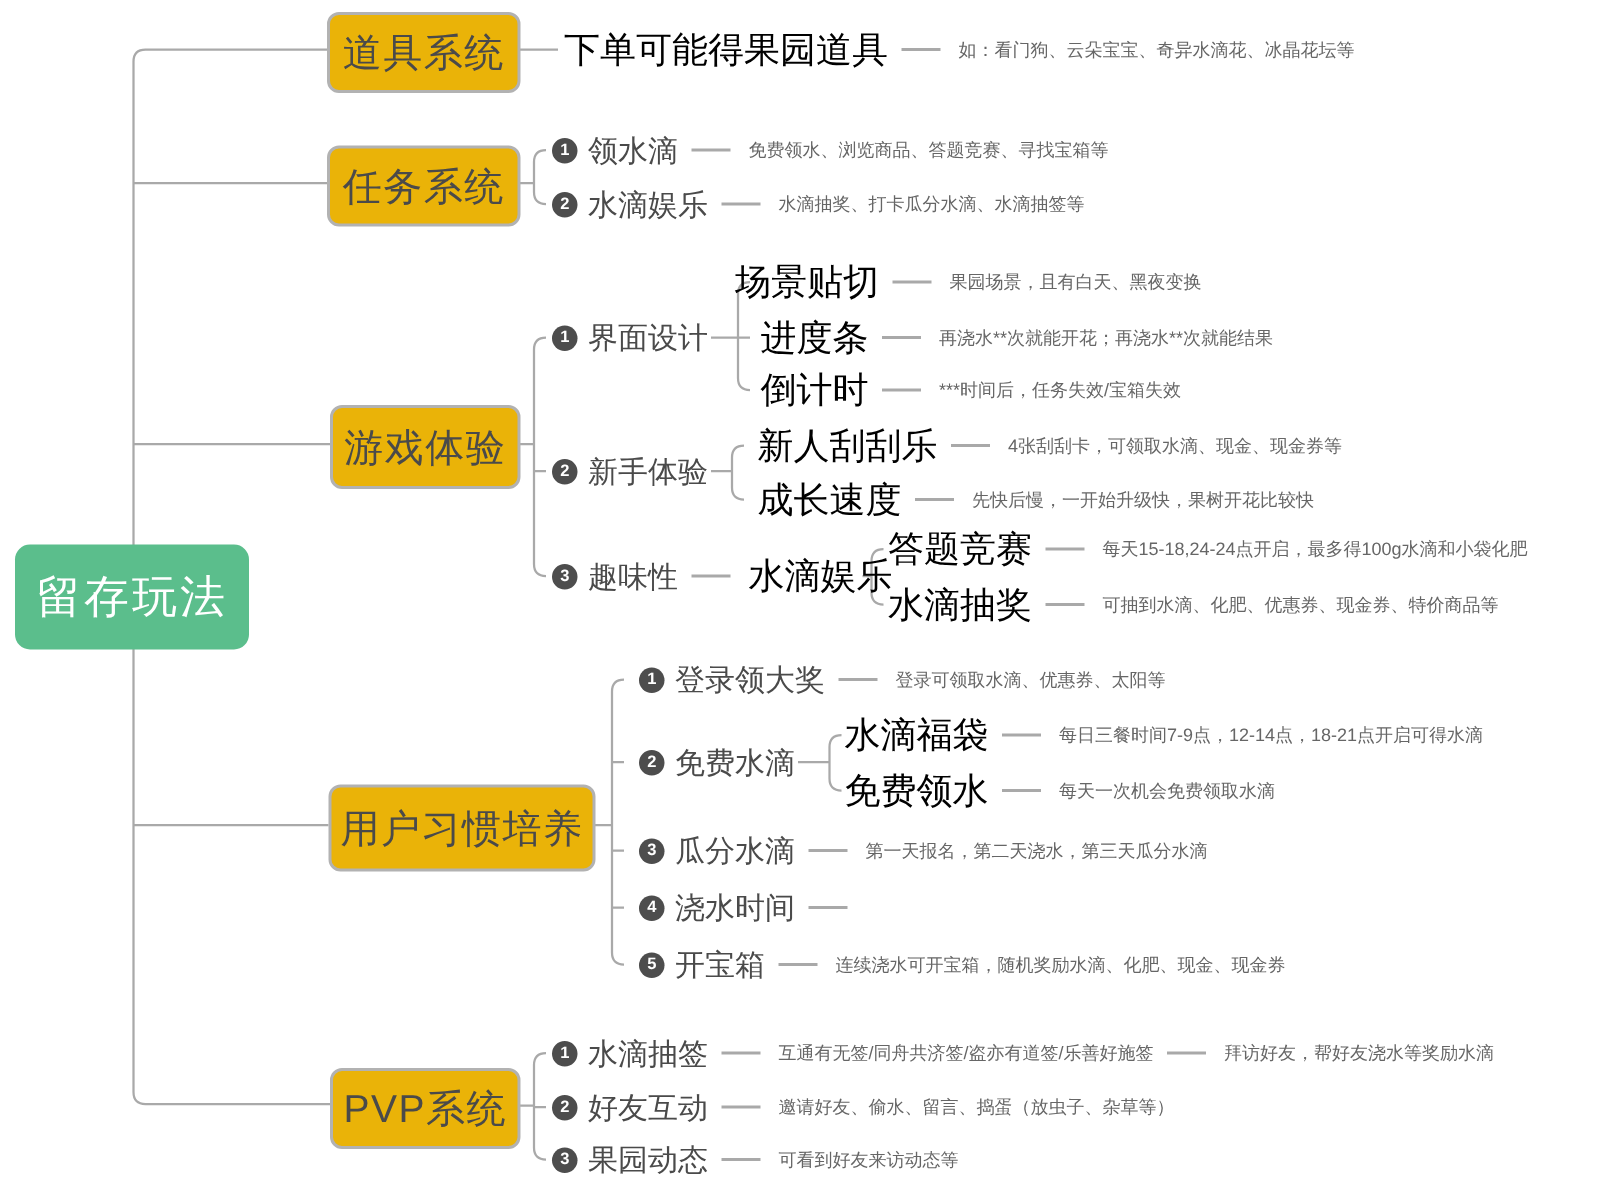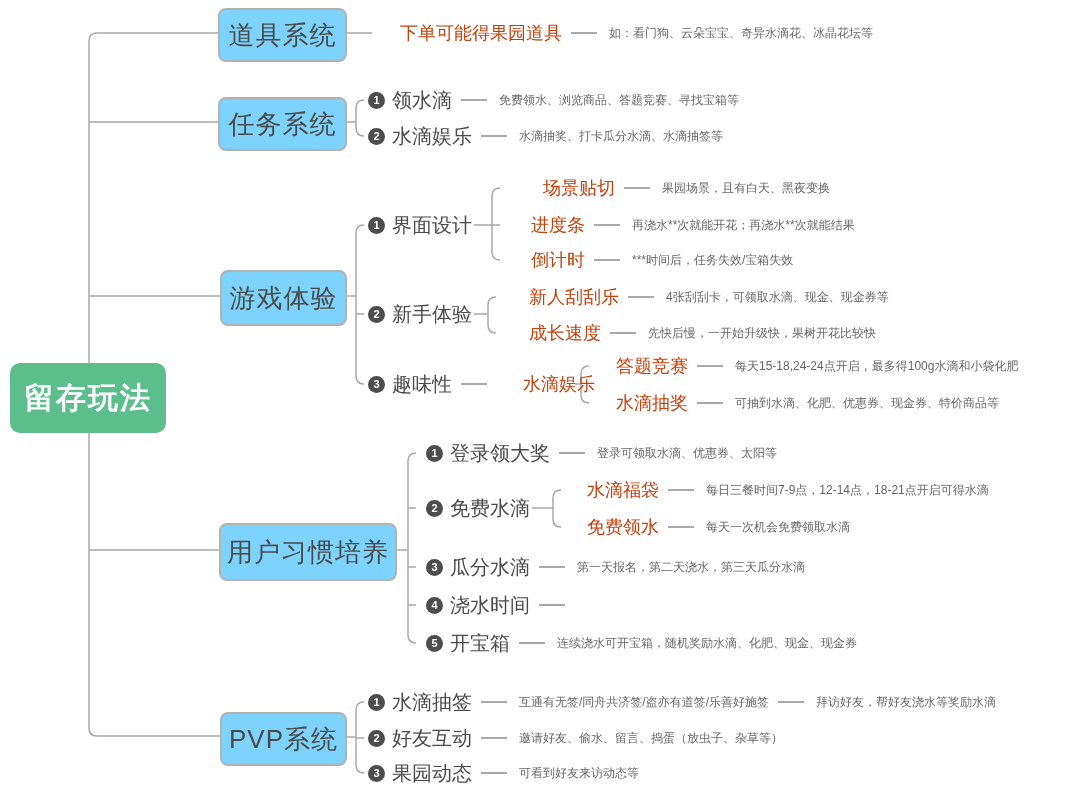--- a/index.html
+++ b/index.html
@@ -3,39 +3,39 @@
 <meta charset="utf-8">
 <style>
   html,body{margin:0;padding:0;background:#fff;}
   #canvas{
     position:relative;width:1080px;height:795px;background:#ffffff;overflow:hidden;
     font-family:"Liberation Sans","DejaVu Sans",sans-serif;
   }
   #wires{position:absolute;left:0;top:0;width:1080px;height:795px;}
   .box{
     position:absolute;display:flex;align-items:center;justify-content:center;
-    background:#7dd3fc;border:2px solid #b2b2b2;border-radius:8px;
+    background:#eab308;border:2px solid #b2b2b2;border-radius:8px;
     color:#4a4a4a;font-size:26px;letter-spacing:1px;z-index:2;
   }
   .root{
     position:absolute;display:flex;align-items:center;justify-content:center;
     background:#5bbe8c;border-radius:10px;color:#fff;font-size:30px;
-    font-weight:bold;letter-spacing:2px;z-index:3;
+    font-weight:normal;letter-spacing:2px;z-index:3;
   }
   .row{
     position:absolute;display:flex;align-items:center;height:26px;
     white-space:nowrap;z-index:2;
   }
   .num{
     width:17px;height:17px;border-radius:50%;background:#4d4d4d;color:#fff;
     font-size:11px;line-height:17px;display:flex;align-items:center;justify-content:center;
     margin-right:7px;flex:none;font-weight:bold;
   }
   .lbl2{font-size:20px;color:#4a4a4a;text-align:center;}
-  .lbl3{font-size:18px;color:#c2410c;margin-left:24px;}
+  .lbl3{font-size:24px;color:#000000;}
   .desc{font-size:12px;color:#666666;}
   .dash{width:26px;height:2px;background:#a9a9a9;margin:0 12px 0 9px;flex:none;}
 </style>
 </head>
 <body>
 
 <div id="canvas">
 
   <svg id="wires" viewBox="0 0 1080 795" fill="none" stroke="#a9a9a9" stroke-width="1.5">
 
@@ -99,21 +99,21 @@
     <span class="num">2</span>
     <span class="lbl2">水滴娱乐</span>
     <span class="dash"></span>
     <span class="desc">水滴抽奖、打卡瓜分水滴、水滴抽签等</span>
   </div>
 
   <div class="row" style="left:368px;top:212px">
     <span class="num">1</span>
     <span class="lbl2">界面设计</span>
   </div>
-  <div class="row" style="left:519px;top:175px">
+  <div class="row" style="left:490px;top:175px">
     <span class="lbl3">场景贴切</span>
     <span class="dash"></span>
     <span class="desc">果园场景，且有白天、黑夜变换</span>
   </div>
   <div class="row" style="left:507px;top:212px">
     <span class="lbl3">进度条</span>
     <span class="dash"></span>
     <span class="desc">再浇水**次就能开花；再浇水**次就能结果</span>
   </div>
   <div class="row" style="left:507px;top:247px">

